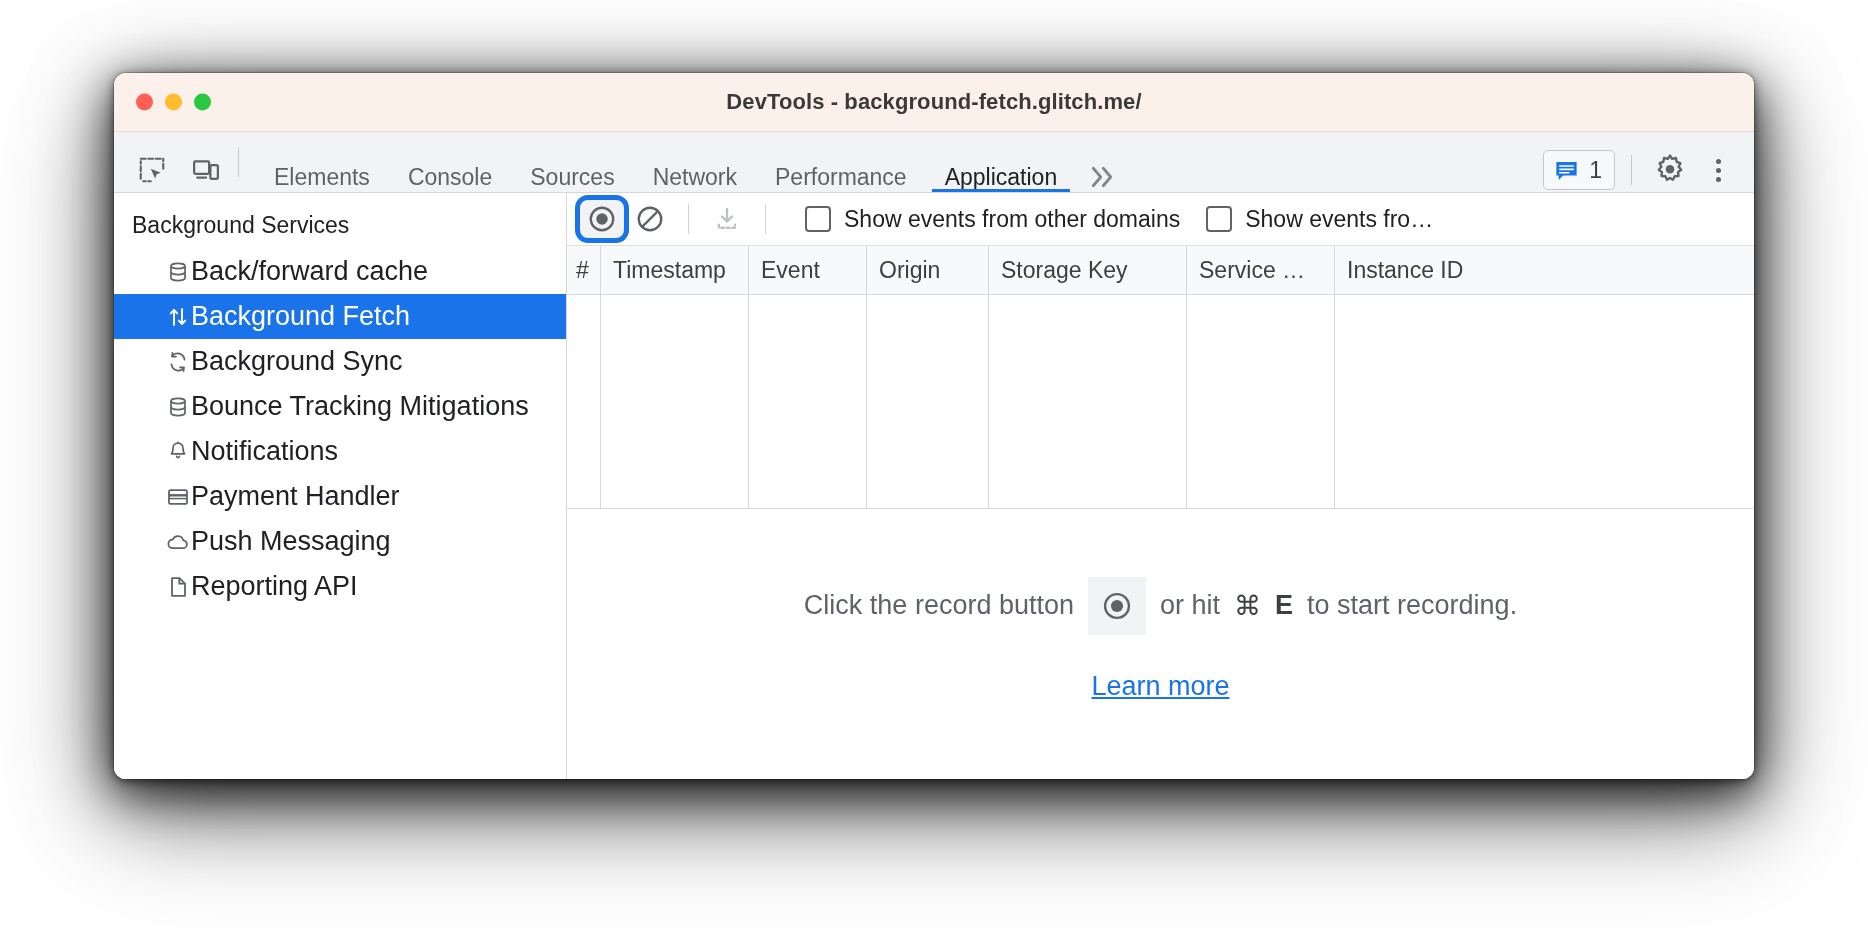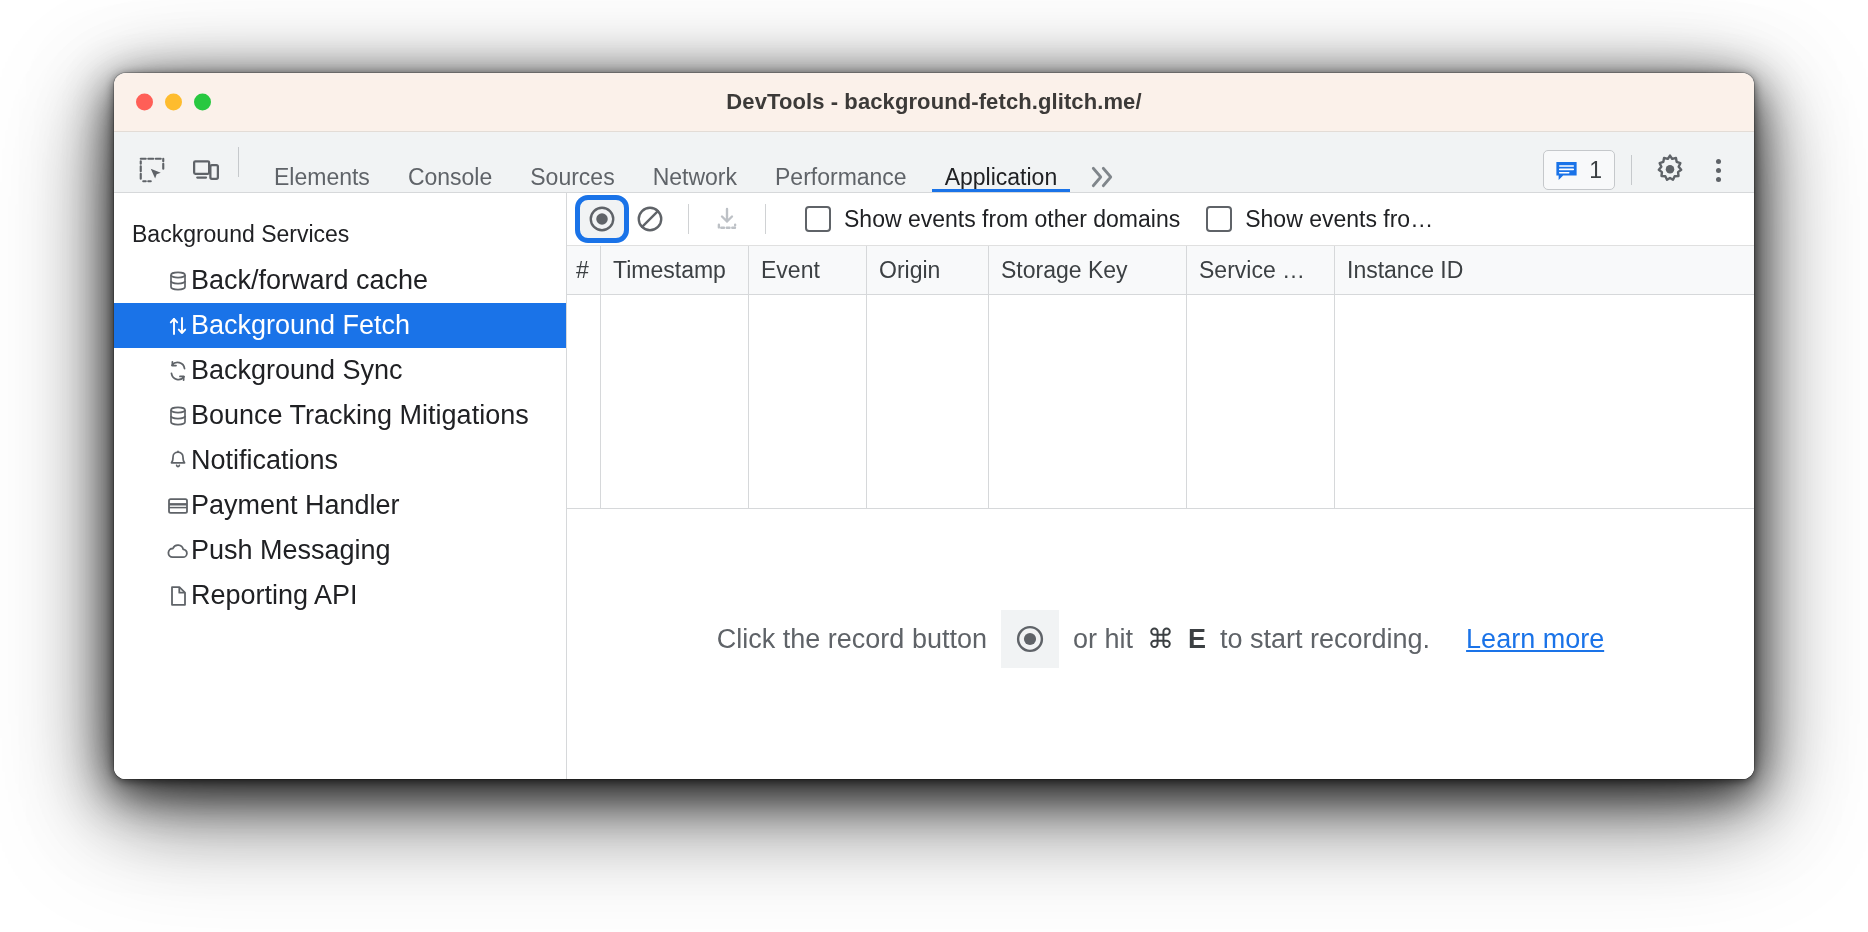--- a/index.html
+++ b/index.html
@@ -160,21 +160,21 @@
   .body {
     flex: 1 1 auto;
     display: flex;
     min-height: 0;
     background: #ffffff;
   }
   .sidebar {
     flex: 0 0 452px;
     width: 452px;
     border-right: 1px solid #d6d8da;
-    padding-top: 20px;
+    padding-top: 11px;
     background: #ffffff;
     overflow: hidden;
   }
   .section-title {
     font-size: 23px;
     color: #202124;
     padding: 8px 0 10px 18px;
   }
   .nav-item {
     display: flex;
@@ -286,21 +286,21 @@
   .col-fill.c2 { flex: 0 0 118px; }
   .col-fill.c3 { flex: 0 0 122px; }
   .col-fill.c4 { flex: 0 0 198px; }
   .col-fill.c5 { flex: 0 0 148px; }
   .col-fill.c6 { flex: 1 1 auto; border-right: none; }
 
   
   .empty {
     flex: 1 1 auto;
     display: flex;
-    flex-direction: row;
+    flex-direction: column;
     align-items: center;
     justify-content: center;
     gap: 36px;
     padding-bottom: 10px;
   }
   .empty-line {
     display: flex;
     align-items: center;
     gap: 14px;
     font-size: 27px;

